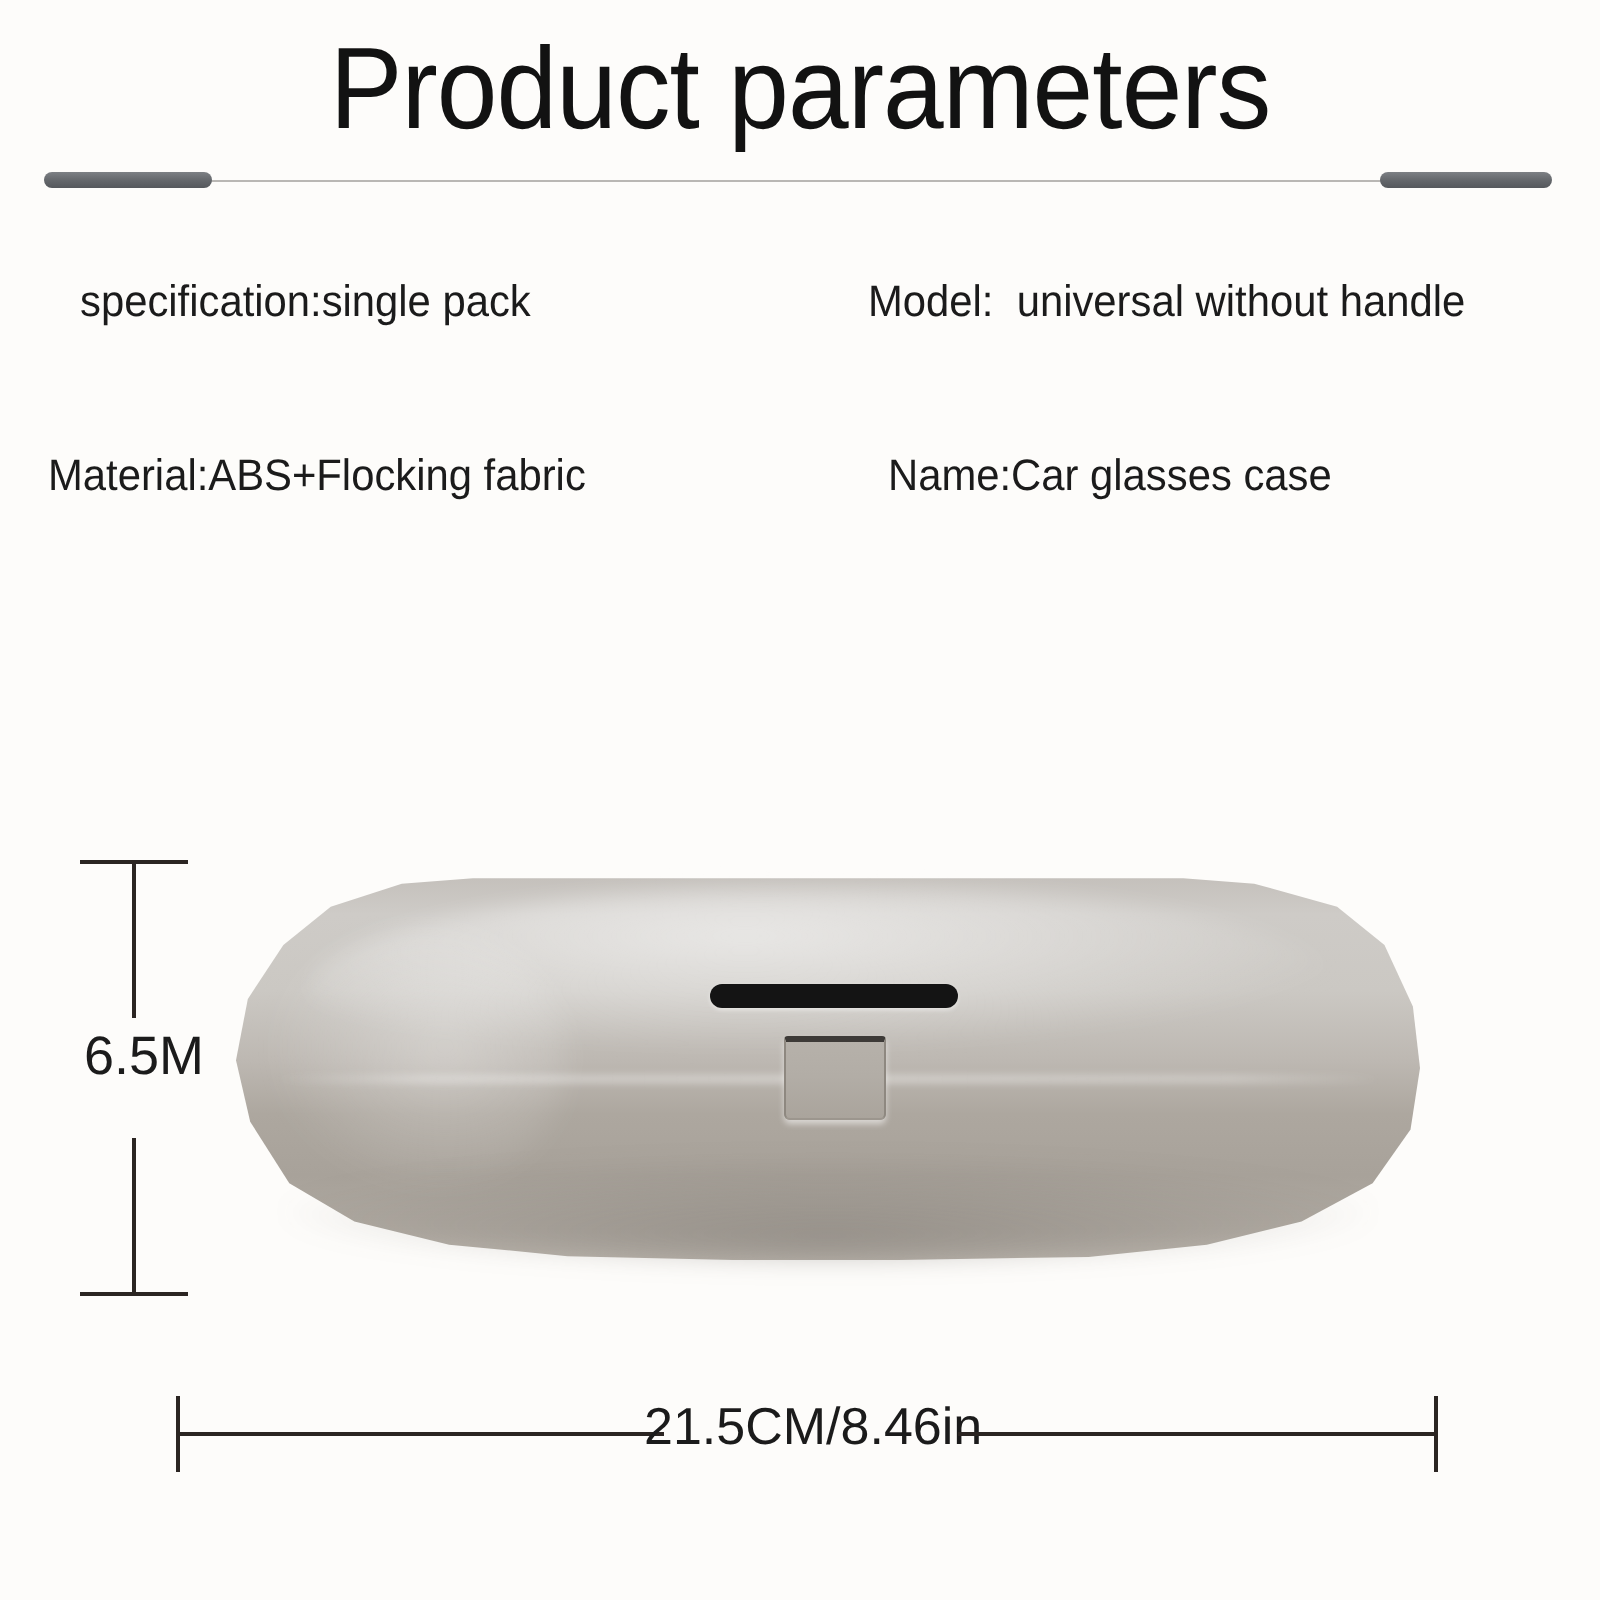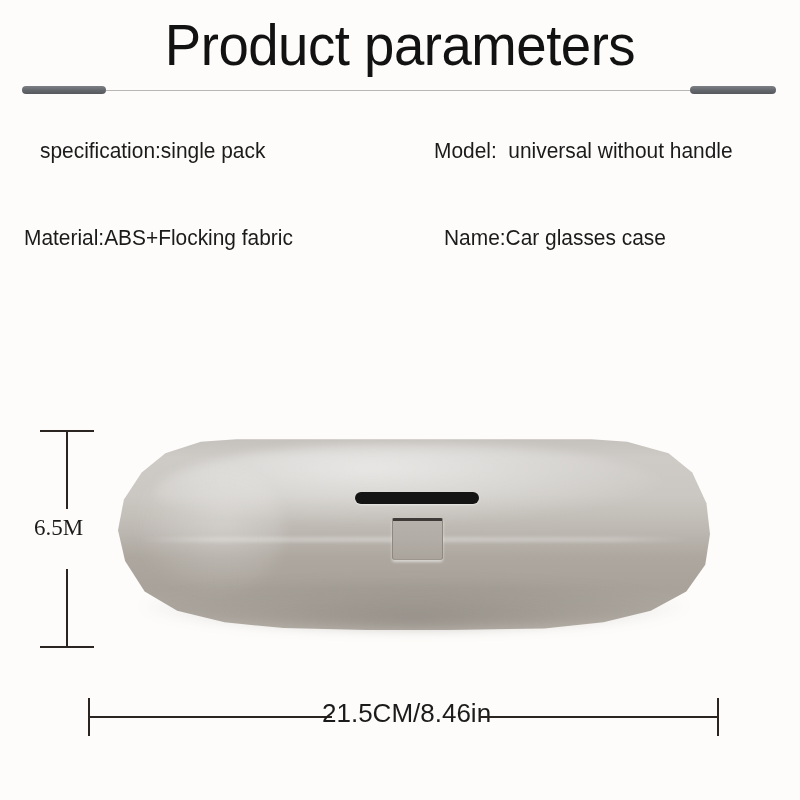--- a/index.html
+++ b/index.html
@@ -222,22 +222,23 @@
     width: 2px;
     background: #2b2522;
   }
   .dim-v .stem-upper { top: 3px;  height: 78px; }
   .dim-v .stem-lower { bottom: 3px; height: 78px; }
   .dim-v .label {
     position: absolute;
     left: -2px;
     top: 84px;
     width: 76px;
-    font-family: Liberation Serif, serif;
-    font-size: 23px;
+    text-align: center;
+    font-family: Liberation Sans, sans-serif;
+    font-size: 27px;
     line-height: 32px;
     color: #1b1b1b;
     white-space: nowrap;
   }
 
   
   .dim-h {
     position: absolute;
     left: 86px;
     top: 696px;

